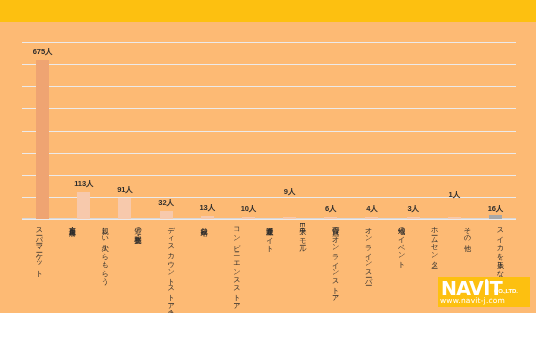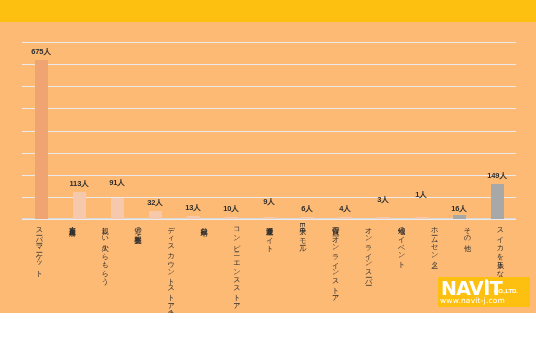--- a/index.html
+++ b/index.html
@@ -205,62 +205,58 @@
     <div id="bars">
         <div class="bar-slot">
           <div class="bar-value" style="bottom: 162.3px;">675人</div>
           <div class="bar-rect accent" style="height: 159.3px;"></div>
         </div>
         <div class="bar-slot">
           <div class="bar-value" style="bottom: 29.668px;">113人</div>
           <div class="bar-rect" style="height: 26.668px;"></div>
         </div>
         <div class="bar-slot">
-          <div class="bar-value" style="bottom: 31px; margin-top: 48px;">91人</div>
+          <div class="bar-value" style="bottom: 24px; margin-top: 48px;">91人</div>
           <div class="bar-rect" style="height: 21.476px;"></div>
         </div>
         <div class="bar-slot">
           <div class="bar-value" style="bottom: 10.552px;">32人</div>
           <div class="bar-rect" style="height: 7.552px;"></div>
         </div>
         <div class="bar-slot">
           <div class="bar-value" style="bottom: 6.068px;">13人</div>
           <div class="bar-rect" style="height: 3.068px;"></div>
         </div>
         <div class="bar-slot">
           <div class="bar-value" style="bottom: 5.36px; text-align: center;">10人</div>
           <div class="bar-rect" style="height: 2.36px;"></div>
         </div>
         <div class="bar-slot">
-          <div class="bar-value" style="bottom: 12px;">9人</div>
+          <div class="bar-value" style="bottom: 22px;">9人</div>
           <div class="bar-rect" style="height: 2.124px;"></div>
         </div>
         <div class="bar-slot">
           <div class="bar-value" style="bottom: 5px;">6人</div>
           <div class="bar-rect" style="height: 2px;"></div>
         </div>
         <div class="bar-slot">
           <div class="bar-value" style="bottom: 5px;">4人</div>
           <div class="bar-rect" style="height: 2px;"></div>
         </div>
         <div class="bar-slot">
-          <div class="bar-value" style="bottom: 14px; text-align: right;">3人</div>
+          <div class="bar-value" style="bottom: 5px; text-align: right;">3人</div>
           <div class="bar-rect" style="height: 2px;"></div>
         </div>
         <div class="bar-slot">
           <div class="bar-value" style="bottom: 19px;">1人</div>
           <div class="bar-rect" style="height: 2px;"></div>
         </div>
         <div class="bar-slot">
           <div class="bar-value" style="bottom: 5px;">16人</div>
           <div class="bar-rect muted" style="height: 3.776px;"></div>
-        </div>
-        <div class="bar-slot">
-          <div class="bar-value" style="bottom: 38.164px;">149人</div>
-          <div class="bar-rect muted" style="height: 35.164px;"></div>
         </div>
       </div>
   </div>
 
   <div id="categories">
       <div class="cat-slot">
         <div class="cat-label">スーパーマーケット</div>
       </div>
       <div class="cat-slot">
         <div class="cat-label">八百屋・青果店</div>

